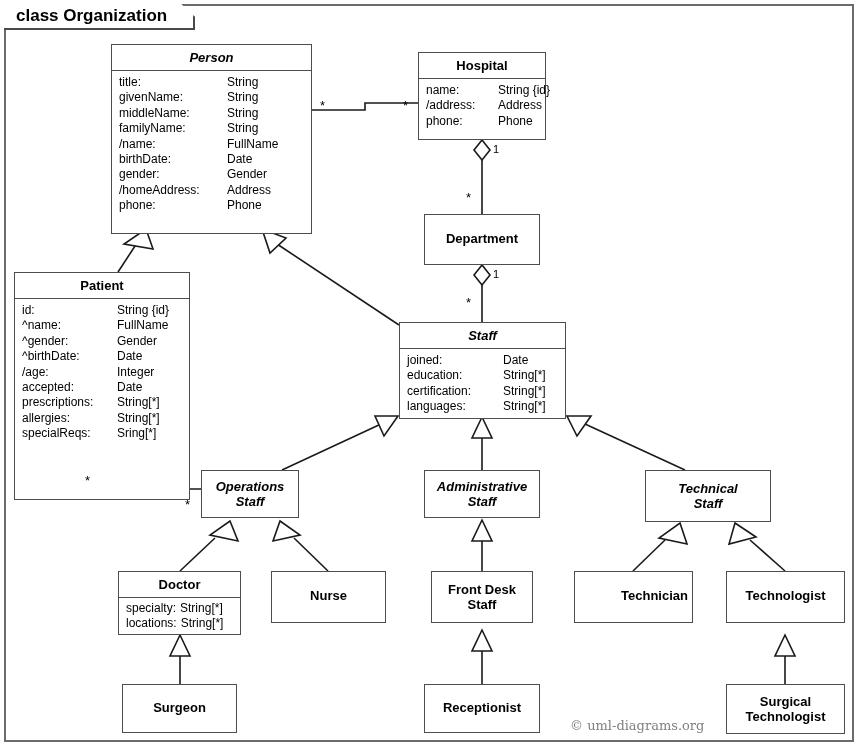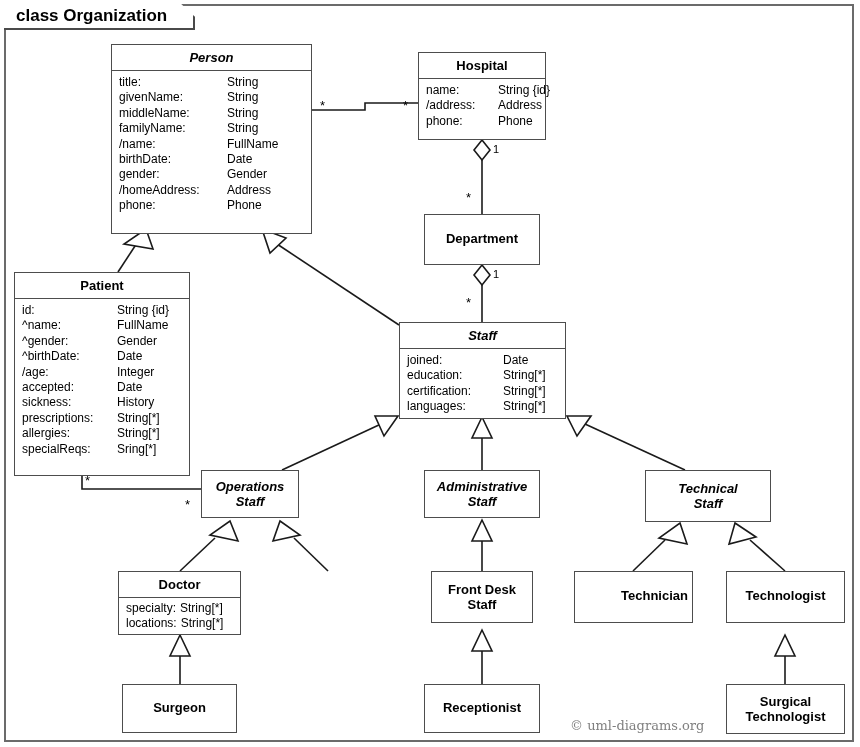--- a/index.html
+++ b/index.html
@@ -260,30 +260,29 @@
       <div class="attr"><span class="a-name">name:</span><span class="a-type">String {id}</span></div>
       <div class="attr"><span class="a-name">/address:</span><span class="a-type">Address</span></div>
       <div class="attr"><span class="a-name">phone:</span><span class="a-type">Phone</span></div>
     </div>
   </div>
 
   <div class="cls" style="left:424px; top:214px; width:116px; height:51px;">
     <div class="cls-name" style="padding-top:16px;">Department</div>
   </div>
 
-  <div class="cls has-attrs" style="left:14px; top:272px; width:176px; height:204px;">
+  <div class="cls has-attrs" style="left:14px; top:272px; width:176px; height:228px;">
     <div class="cls-name">Patient</div>
     <div class="cls-attrs cols">
       <div class="attr"><span class="a-name">id:</span><span class="a-type">String {id}</span></div>
       <div class="attr"><span class="a-name">^name:</span><span class="a-type">FullName</span></div>
       <div class="attr"><span class="a-name">^gender:</span><span class="a-type">Gender</span></div>
       <div class="attr"><span class="a-name">^birthDate:</span><span class="a-type">Date</span></div>
       <div class="attr"><span class="a-name">/age:</span><span class="a-type">Integer</span></div>
       <div class="attr"><span class="a-name">accepted:</span><span class="a-type">Date</span></div>
-      <div class="attr"><span class="a-name">sickness:</span><span class="a-type">History</span></div>
       <div class="attr"><span class="a-name">prescriptions:</span><span class="a-type">String[*]</span></div>
       <div class="attr"><span class="a-name">allergies:</span><span class="a-type">String[*]</span></div>
       <div class="attr"><span class="a-name">specialReqs:</span><span class="a-type">Sring[*]</span></div>
     </div>
   </div>
 
   <div class="cls abstract has-attrs" style="left:399px; top:322px; width:167px; height:97px;">
     <div class="cls-name">Staff</div>
     <div class="cls-attrs cols-staff">
       <div class="attr"><span class="a-name">joined:</span><span class="a-type">Date</span></div>
@@ -309,20 +308,23 @@
   </div>
 
   <div class="cls has-attrs" style="left:118px; top:571px; width:123px; height:64px;">
     <div class="cls-name">Doctor</div>
     <div class="cls-attrs inline" style="padding-top:3px;">
       <div class="attr"><span class="a-name">specialty:</span><span class="a-type">String[*]</span></div>
       <div class="attr"><span class="a-name">locations:</span><span class="a-type">String[*]</span></div>
     </div>
   </div>
 
+  <div class="cls" style="left:271px; top:571px; width:115px; height:52px;">
+    <div class="cls-name" style="padding-top:16px;">Nurse</div>
+  </div>
 
   <div class="cls" style="left:431px; top:571px; width:102px; height:52px;">
     <div class="cls-name" style="white-space:pre-line; padding-top:10px;">Front Desk
 Staff</div>
   </div>
 
   <div class="cls" style="left:574px; top:571px; width:119px; height:52px;">
     <div class="cls-name" style="padding-top:16px;text-align:right;">Technician</div>
   </div>
 

